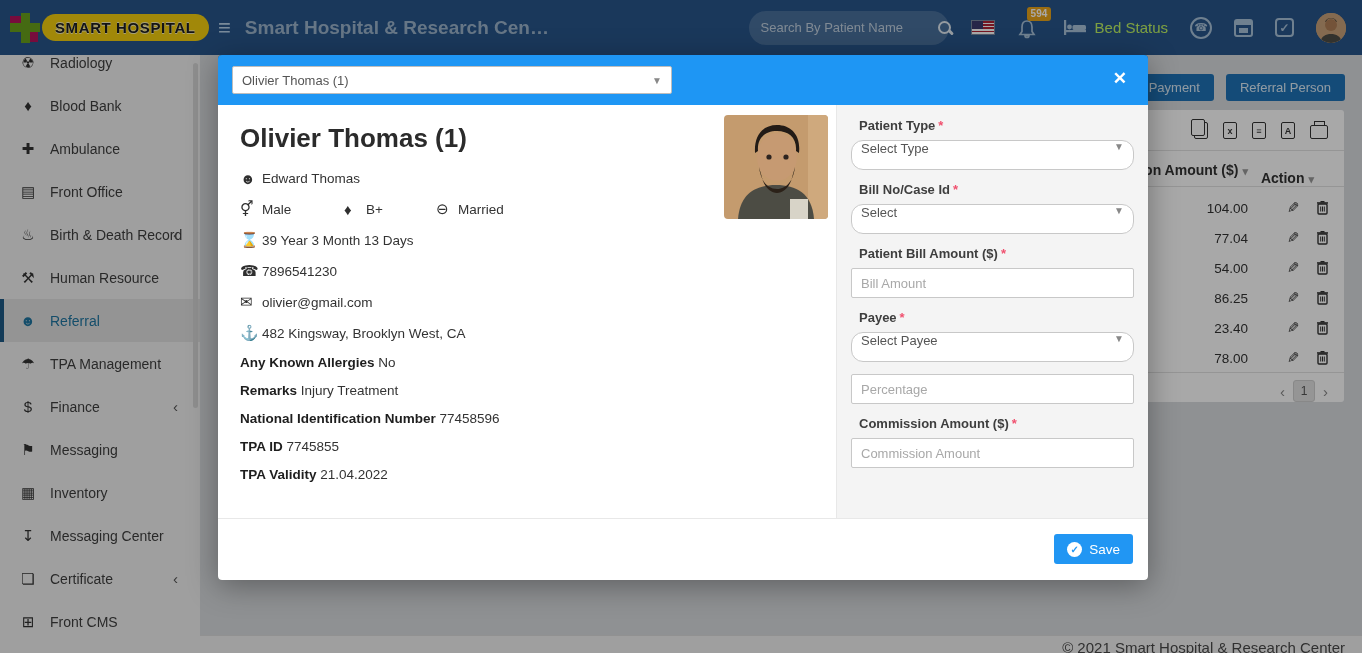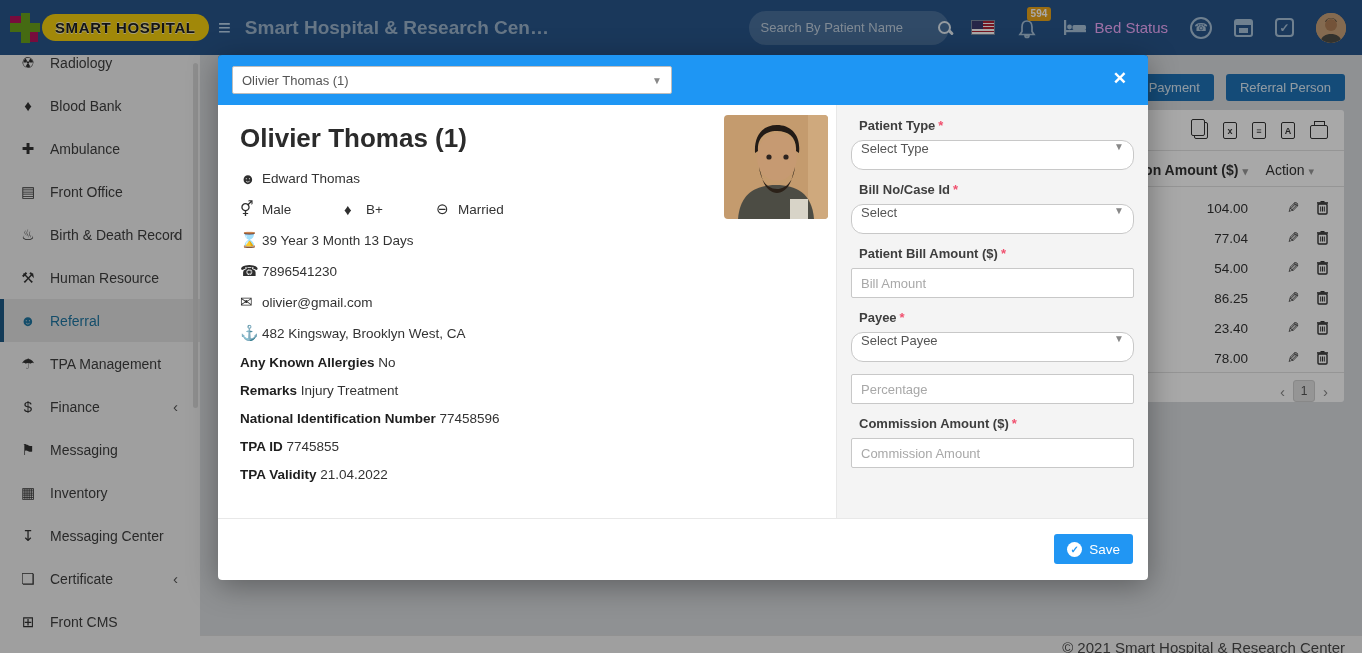--- a/index.html
+++ b/index.html
@@ -27,21 +27,21 @@
     font-family:"Liberation Sans",sans-serif; }
   .search-pill input::placeholder { color:#c3d2e1; }
   .mag { position:relative; width:16px; height:16px; flex:0 0 auto; }
   .mag::before { content:""; position:absolute; left:1px; top:1px; width:9px; height:9px; border:2.4px solid #e2ebf3; border-radius:50%; }
   .mag::after { content:""; position:absolute; left:11px; top:11px; width:6px; height:2.6px; background:#e2ebf3; transform:rotate(45deg); border-radius:2px; }
   .flag { position:relative; width:24px; height:15px; background:repeating-linear-gradient(#b22234 0 1.6px,#fff 1.6px 3.2px); border:1px solid #7b8ba0; }
   .flag::before { content:""; position:absolute; left:0; top:0; width:11px; height:8px; background:#3c3b6e; }
   .bell-wrap { position:relative; width:24px; height:30px; }
   .badge { position:absolute; top:-6px; left:10px; background:#e9a41a; color:#fff; font-size:10px; font-weight:bold;
     padding:1px 4px; border-radius:3px; line-height:12px; }
-  .bed-status { display:flex; align-items:flex-start; gap:8px; color:#f0abfc; font-size:15px; }
+  .bed-status { display:flex; align-items:flex-start; gap:8px; color:#bef264; font-size:15px; }
   .circle-icon { width:22px; height:22px; border:2px solid #a9c2da; border-radius:50%; color:#a9c2da;
     font-size:11px; display:flex; align-items:center; justify-content:center; }
   .cal-icon { position:relative; width:19px; height:18px; border:2px solid #a9c2da; border-radius:3px; }
   .cal-icon::before { content:""; position:absolute; left:0; top:0; width:100%; height:4px; background:#a9c2da; }
   .cal-icon::after { content:""; position:absolute; left:3px; top:7px; width:9px; height:5px;
     background:#a9c2da; box-shadow:0 0 0 0 #a9c2da; }
   .task-icon { width:19px; height:19px; border:2px solid #a9c2da; border-radius:4px; color:#a9c2da;
     font-size:12px; font-weight:bold; display:flex; align-items:center; justify-content:center; }
   .avatar { width:30px; height:30px; border-radius:50%; overflow:hidden; background:#caa27c; flex:0 0 auto; }
 
@@ -64,21 +64,21 @@
     font-family:"Liberation Sans",sans-serif; cursor:pointer; white-space:nowrap; }
   .card { position:absolute; left:18px; top:55px; width:1126px; height:292px; background:#fff; border-radius:3px; }
   .export-row { position:absolute; top:12px; right:16px; display:flex; gap:15px; align-items:center; }
   .exp { position:relative; width:14px; height:17px; border:1.6px solid #333; border-radius:2px; color:#333;
     font-size:9px; display:flex; align-items:center; justify-content:center; font-weight:bold; background:#fff; cursor:pointer; }
   .exp.copy::before { content:""; position:absolute; left:-4px; top:-4px; width:12px; height:15px; border:1.6px solid #333; border-radius:2px; background:#fff; }
   .exp.print { width:18px; height:14px; margin-top:3px; }
   .exp.print::before { content:""; position:absolute; left:3px; top:-5px; width:9px; height:4px; border:1.6px solid #333; border-bottom:none; }
   .card-sep1 { position:absolute; top:40px; left:0; right:0; border-bottom:1px solid #e3e3e3; }
   .th-amount { position:absolute; top:52px; right:96px; font-size:14px; font-weight:bold; color:#333; white-space:nowrap; }
-  .th-action { position:absolute; top:52px; right:30px; font-size:14px; font-weight:normal; color:#333; white-space:nowrap; }
+  .th-action { position:absolute; top:60px; right:30px; font-size:14px; font-weight:bold; color:#333; white-space:nowrap; }
   .sort-caret { color:#999; font-size:11px; margin-left:4px; }
   .card-sep2 { position:absolute; top:76px; left:0; right:0; border-bottom:1px solid #e3e3e3; }
   .t-row { position:absolute; right:0; width:400px; height:30px; }
   .t-amt { position:absolute; right:96px; top:7px; font-size:13.5px; color:#333;margin-left:12px; }
   .t-edit { position:absolute; right:44px; top:5px; font-size:15px; color:#333; cursor:pointer; transform:scaleX(-1); display:inline-block; }
   .t-del { position:absolute; right:16px; top:7px; cursor:pointer; }
   .card-sep3 { position:absolute; top:262px; left:0; right:0; border-bottom:1px solid #e3e3e3; }
   .pager { position:absolute; top:270px; right:16px; display:flex; gap:8px; align-items:center; }
   .pg-arrow { color:#888; font-size:15px; cursor:pointer; }
   .pg-num { width:22px; height:22px; background:#e2e2e2; border:1px solid #cfcfcf; border-radius:3px; color:#555;

